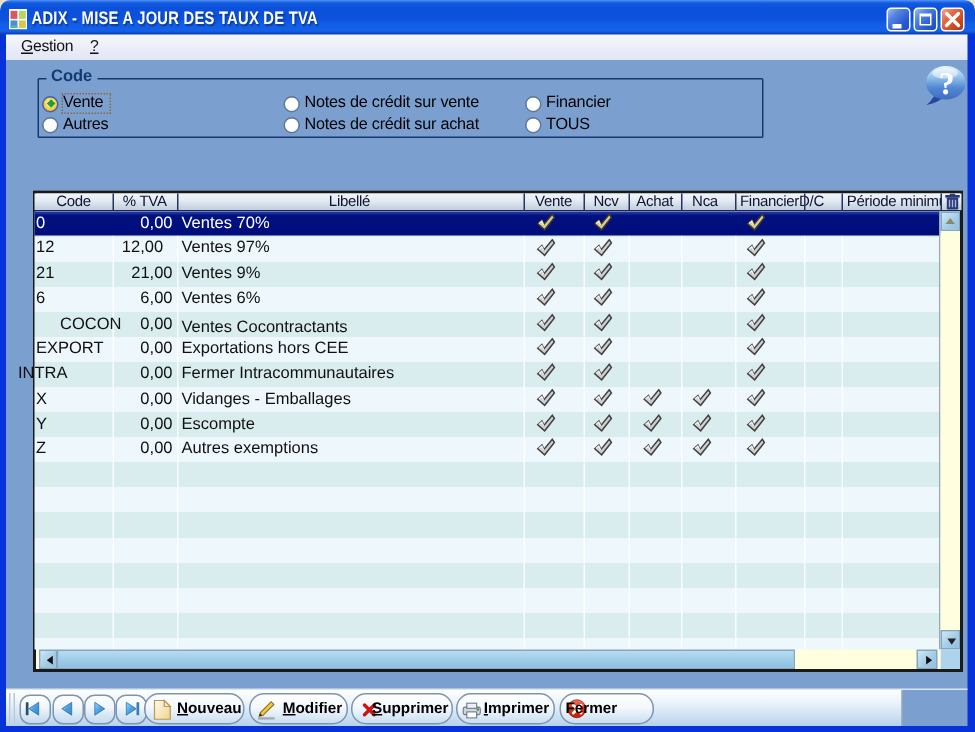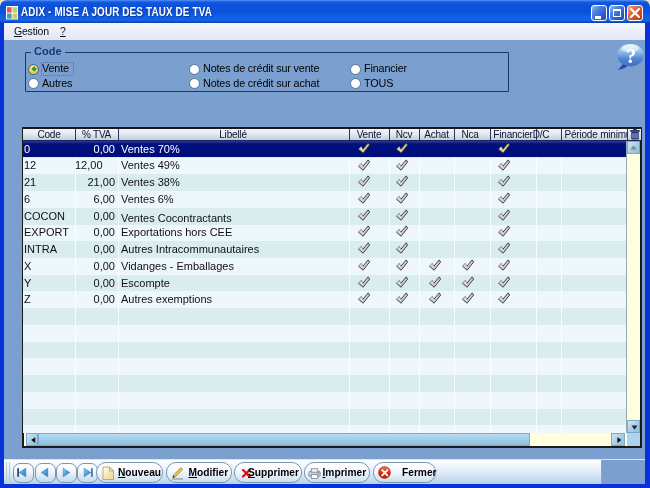--- a/index.html
+++ b/index.html
@@ -170,37 +170,37 @@
   </svg>
 <svg class="abs" style="left:395px;top:141.86px" width="14" height="13" viewBox="0 0 14 13">
     <use href="#chk" fill="#d5cd9c" stroke="#3f3a20" stroke-width="1"></use>
     <path d="M2.3 7.0 L4.2 5.4 L5.5 8.2" stroke="#f2eed6" stroke-width="1" fill="none"></path>
   </svg>
 <svg class="abs" style="left:497px;top:141.86px" width="14" height="13" viewBox="0 0 14 13">
     <use href="#chk" fill="#d5cd9c" stroke="#3f3a20" stroke-width="1"></use>
     <path d="M2.3 7.0 L4.2 5.4 L5.5 8.2" stroke="#f2eed6" stroke-width="1" fill="none"></path>
   </svg>
 <div class="cell" style="left:24px;top:159.4px">12</div>
-<div class="cell" style="left:75px;top:159.4px;width:40px;text-align:left">12,00</div>
-<div class="cell" style="left:121px;top:159.4px">Ventes 49%</div>
+<div class="cell" style="left:75px;top:159.4px;width:40px;text-align:center">12,00</div>
+<div class="cell" style="left:121px;top:159.4px">Ventes 97%</div>
 <svg class="abs" style="left:357px;top:158.57999999999998px" width="14" height="13" viewBox="0 0 14 13">
     <use href="#chk" fill="#cfcfcf" stroke="#414141" stroke-width="1"></use>
     <path d="M2.3 7.0 L4.2 5.4 L5.5 8.2" stroke="#efefef" stroke-width="1" fill="none"></path>
   </svg>
 <svg class="abs" style="left:395px;top:158.57999999999998px" width="14" height="13" viewBox="0 0 14 13">
     <use href="#chk" fill="#cfcfcf" stroke="#414141" stroke-width="1"></use>
     <path d="M2.3 7.0 L4.2 5.4 L5.5 8.2" stroke="#efefef" stroke-width="1" fill="none"></path>
   </svg>
 <svg class="abs" style="left:497px;top:158.57999999999998px" width="14" height="13" viewBox="0 0 14 13">
     <use href="#chk" fill="#cfcfcf" stroke="#414141" stroke-width="1"></use>
     <path d="M2.3 7.0 L4.2 5.4 L5.5 8.2" stroke="#efefef" stroke-width="1" fill="none"></path>
   </svg>
 <div class="cell" style="left:24px;top:176.1px">21</div>
 <div class="cell" style="left:75px;top:176.1px;width:40px;text-align:right">21,00</div>
-<div class="cell" style="left:121px;top:176.1px">Ventes 38%</div>
+<div class="cell" style="left:121px;top:176.1px">Ventes 9%</div>
 <svg class="abs" style="left:357px;top:175.3px" width="14" height="13" viewBox="0 0 14 13">
     <use href="#chk" fill="#cfcfcf" stroke="#414141" stroke-width="1"></use>
     <path d="M2.3 7.0 L4.2 5.4 L5.5 8.2" stroke="#efefef" stroke-width="1" fill="none"></path>
   </svg>
 <svg class="abs" style="left:395px;top:175.3px" width="14" height="13" viewBox="0 0 14 13">
     <use href="#chk" fill="#cfcfcf" stroke="#414141" stroke-width="1"></use>
     <path d="M2.3 7.0 L4.2 5.4 L5.5 8.2" stroke="#efefef" stroke-width="1" fill="none"></path>
   </svg>
 <svg class="abs" style="left:497px;top:175.3px" width="14" height="13" viewBox="0 0 14 13">
     <use href="#chk" fill="#cfcfcf" stroke="#414141" stroke-width="1"></use>
@@ -214,21 +214,21 @@
     <path d="M2.3 7.0 L4.2 5.4 L5.5 8.2" stroke="#efefef" stroke-width="1" fill="none"></path>
   </svg>
 <svg class="abs" style="left:395px;top:192.01999999999998px" width="14" height="13" viewBox="0 0 14 13">
     <use href="#chk" fill="#cfcfcf" stroke="#414141" stroke-width="1"></use>
     <path d="M2.3 7.0 L4.2 5.4 L5.5 8.2" stroke="#efefef" stroke-width="1" fill="none"></path>
   </svg>
 <svg class="abs" style="left:497px;top:192.01999999999998px" width="14" height="13" viewBox="0 0 14 13">
     <use href="#chk" fill="#cfcfcf" stroke="#414141" stroke-width="1"></use>
     <path d="M2.3 7.0 L4.2 5.4 L5.5 8.2" stroke="#efefef" stroke-width="1" fill="none"></path>
   </svg>
-<div class="cell" style="left:24px;top:209.6px">COCON</div>
+<div class="cell" style="left:40px;top:209.6px">COCON</div>
 <div class="cell" style="left:75px;top:209.6px;width:40px;text-align:right">0,00</div>
 <div class="cell" style="left:121px;top:212px">Ventes Cocontractants</div>
 <svg class="abs" style="left:357px;top:208.74px" width="14" height="13" viewBox="0 0 14 13">
     <use href="#chk" fill="#cfcfcf" stroke="#414141" stroke-width="1"></use>
     <path d="M2.3 7.0 L4.2 5.4 L5.5 8.2" stroke="#efefef" stroke-width="1" fill="none"></path>
   </svg>
 <svg class="abs" style="left:395px;top:208.74px" width="14" height="13" viewBox="0 0 14 13">
     <use href="#chk" fill="#cfcfcf" stroke="#414141" stroke-width="1"></use>
     <path d="M2.3 7.0 L4.2 5.4 L5.5 8.2" stroke="#efefef" stroke-width="1" fill="none"></path>
   </svg>
@@ -244,23 +244,23 @@
     <path d="M2.3 7.0 L4.2 5.4 L5.5 8.2" stroke="#efefef" stroke-width="1" fill="none"></path>
   </svg>
 <svg class="abs" style="left:395px;top:225.45999999999998px" width="14" height="13" viewBox="0 0 14 13">
     <use href="#chk" fill="#cfcfcf" stroke="#414141" stroke-width="1"></use>
     <path d="M2.3 7.0 L4.2 5.4 L5.5 8.2" stroke="#efefef" stroke-width="1" fill="none"></path>
   </svg>
 <svg class="abs" style="left:497px;top:225.45999999999998px" width="14" height="13" viewBox="0 0 14 13">
     <use href="#chk" fill="#cfcfcf" stroke="#414141" stroke-width="1"></use>
     <path d="M2.3 7.0 L4.2 5.4 L5.5 8.2" stroke="#efefef" stroke-width="1" fill="none"></path>
   </svg>
-<div class="cell" style="left:24px;top:243.0px">INTRA</div>
+<div class="cell" style="left:12px;top:243.0px">INTRA</div>
 <div class="cell" style="left:75px;top:243.0px;width:40px;text-align:right">0,00</div>
-<div class="cell" style="left:121px;top:243.0px">Autres Intracommunautaires</div>
+<div class="cell" style="left:121px;top:243.0px">Fermer Intracommunautaires</div>
 <svg class="abs" style="left:357px;top:242.18px" width="14" height="13" viewBox="0 0 14 13">
     <use href="#chk" fill="#cfcfcf" stroke="#414141" stroke-width="1"></use>
     <path d="M2.3 7.0 L4.2 5.4 L5.5 8.2" stroke="#efefef" stroke-width="1" fill="none"></path>
   </svg>
 <svg class="abs" style="left:395px;top:242.18px" width="14" height="13" viewBox="0 0 14 13">
     <use href="#chk" fill="#cfcfcf" stroke="#414141" stroke-width="1"></use>
     <path d="M2.3 7.0 L4.2 5.4 L5.5 8.2" stroke="#efefef" stroke-width="1" fill="none"></path>
   </svg>
 <svg class="abs" style="left:497px;top:242.18px" width="14" height="13" viewBox="0 0 14 13">
     <use href="#chk" fill="#cfcfcf" stroke="#414141" stroke-width="1"></use>
@@ -455,13 +455,13 @@
       <circle cx="6.5" cy="6.5" r="6" fill="url(#fg)" stroke="#8a1800" stroke-width="0.5"></circle>
       <path d="M4.2 4.2 L9.4 9.4 M9.4 4.2 L4.2 9.4" stroke="#fff" stroke-width="1.9" stroke-linecap="round"></path>
       <defs>
         <linearGradient id="fg" x1="0" y1="0" x2="0" y2="1">
           <stop offset="0" stop-color="#f27860"></stop>
           <stop offset="0.5" stop-color="#dd2e10"></stop>
           <stop offset="1" stop-color="#c02000"></stop>
         </linearGradient>
       </defs>
     </svg>
-    <span class="lab" style="left:28px">Fermer</span>
+    <span class="lab" style="left:3px">Fermer</span>
   </div>
 </body></html>

